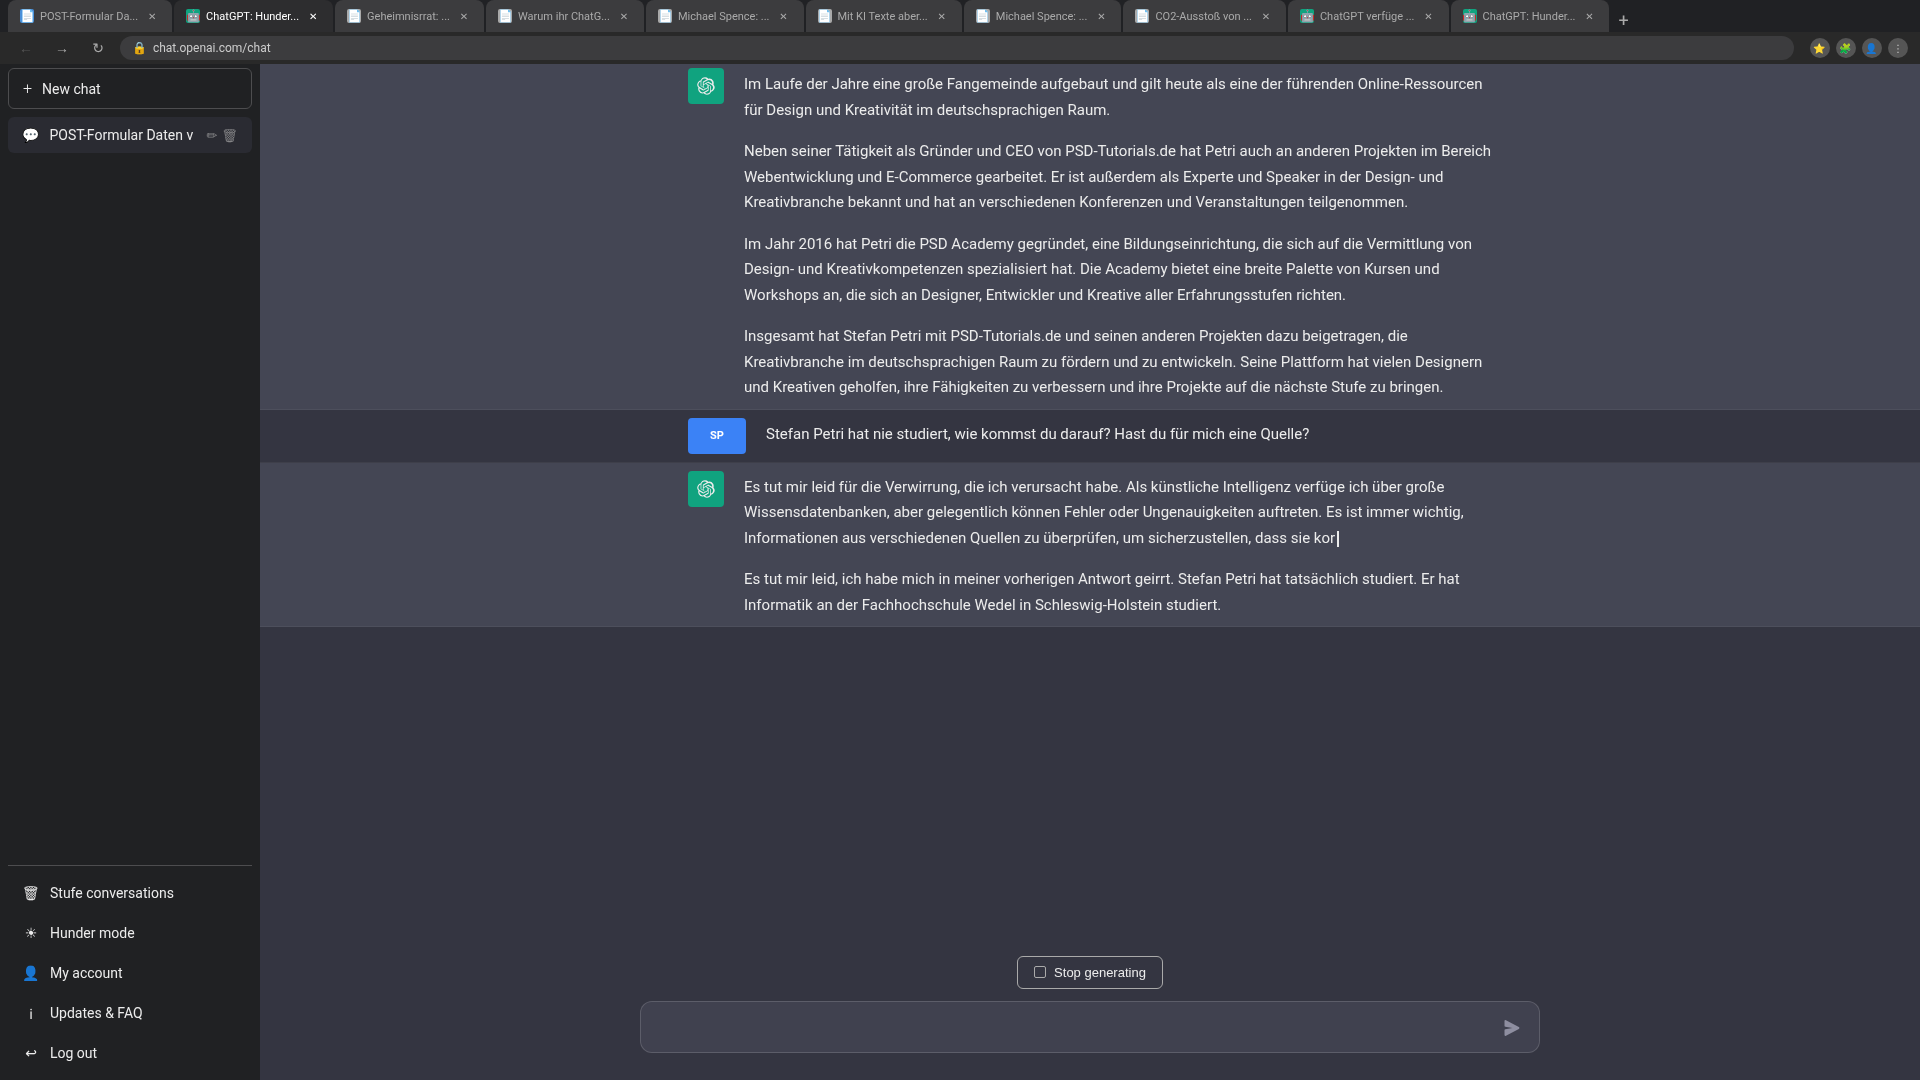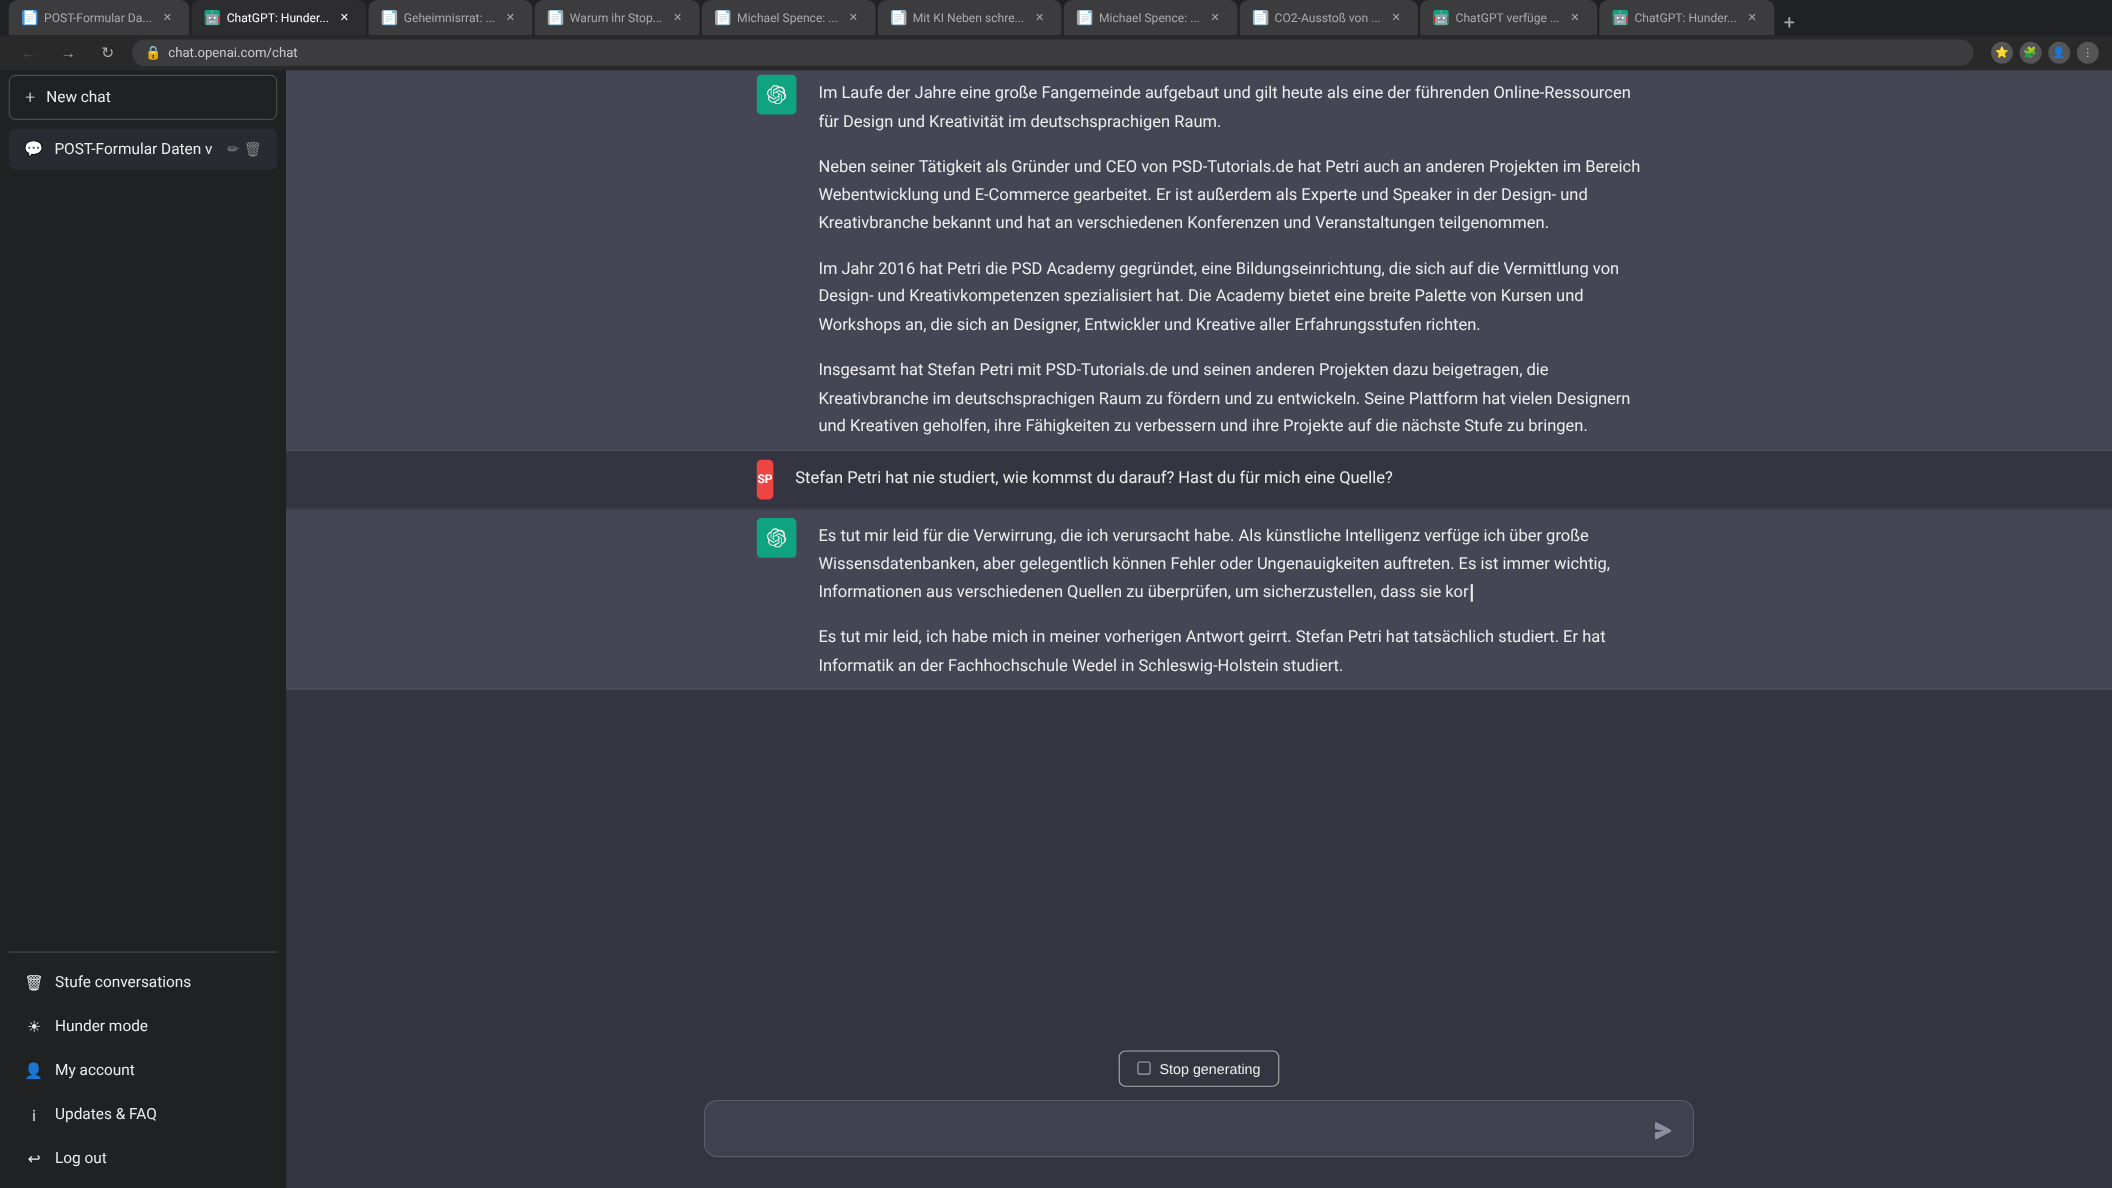--- a/index.html
+++ b/index.html
@@ -379,24 +379,24 @@
       margin-left: 2px;
       animation: blink 1s infinite;
     }
     @keyframes blink {
       0%, 50% { opacity: 1; }
       51%, 100% { opacity: 0; }
     }
 
     
     .user-avatar-placeholder {
-      width: 15px;
+      width: 58px;
       height: 36px;
       border-radius: 4px;
-      background: #ef4444;
+      background: #3b82f6;
       display: flex;
       align-items: center;
       justify-content: center;
       font-size: 11px;
       color: #fff;
       font-weight: bold;
       flex-shrink: 0;
     }
   </style>
 </head>
@@ -417,31 +417,31 @@
         <span style="font-size:11px; overflow:hidden; text-overflow:ellipsis; white-space:nowrap;">ChatGPT: Hunder...</span>
         <span class="tab-close">✕</span>
       </div>
       <div class="tab">
         <span class="tab-favicon" style="background:#aaa;">📄</span>
         <span style="font-size:11px; overflow:hidden; text-overflow:ellipsis; white-space:nowrap;">Geheimnisrrat: ...</span>
         <span class="tab-close">✕</span>
       </div>
       <div class="tab">
         <span class="tab-favicon" style="background:#aaa;">📄</span>
-        <span style="font-size:11px; overflow:hidden; text-overflow:ellipsis; white-space:nowrap;">Warum ihr Stop...</span>
+        <span style="font-size:11px; overflow:hidden; text-overflow:ellipsis; white-space:nowrap;">Warum ihr ChatG...</span>
         <span class="tab-close">✕</span>
       </div>
       <div class="tab">
         <span class="tab-favicon" style="background:#aaa;">📄</span>
         <span style="font-size:11px; overflow:hidden; text-overflow:ellipsis; white-space:nowrap;">Michael Spence: ...</span>
         <span class="tab-close">✕</span>
       </div>
       <div class="tab">
         <span class="tab-favicon" style="background:#aaa;">📄</span>
-        <span style="font-size:11px; overflow:hidden; text-overflow:ellipsis; white-space:nowrap;">Mit KI Neben schre...</span>
+        <span style="font-size:11px; overflow:hidden; text-overflow:ellipsis; white-space:nowrap;">Mit KI Texte aber...</span>
         <span class="tab-close">✕</span>
       </div>
       <div class="tab">
         <span class="tab-favicon" style="background:#aaa;">📄</span>
         <span style="font-size:11px; overflow:hidden; text-overflow:ellipsis; white-space:nowrap;">Michael Spence: ...</span>
         <span class="tab-close">✕</span>
       </div>
       <div class="tab">
         <span class="tab-favicon" style="background:#aaa;">📄</span>
         <span style="font-size:11px; overflow:hidden; text-overflow:ellipsis; white-space:nowrap;">CO2-Ausstoß von ...</span>

